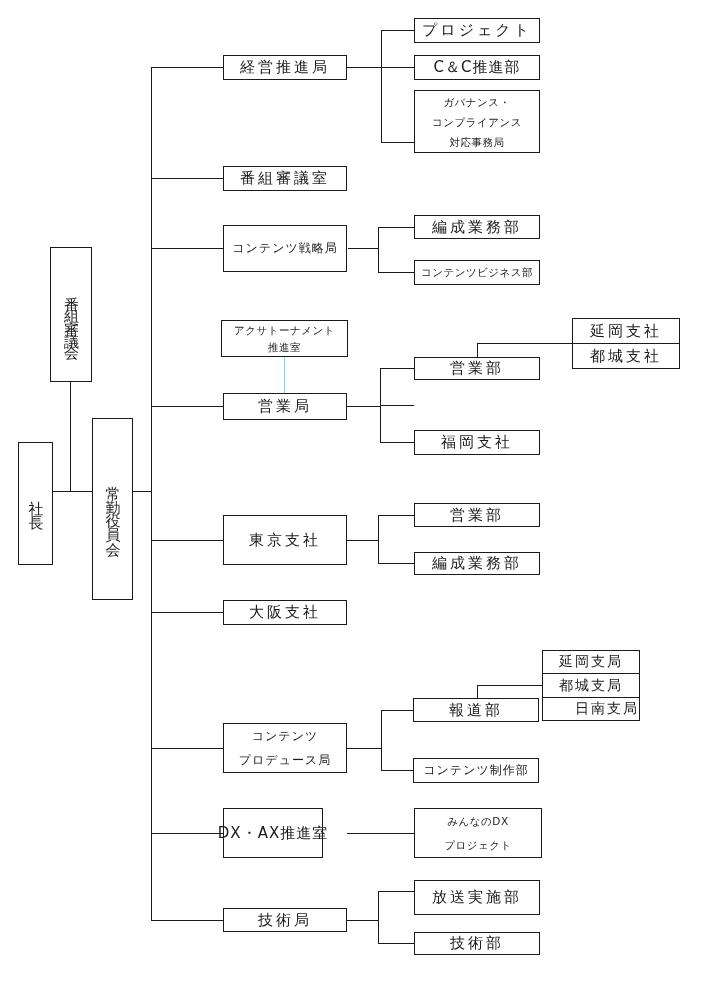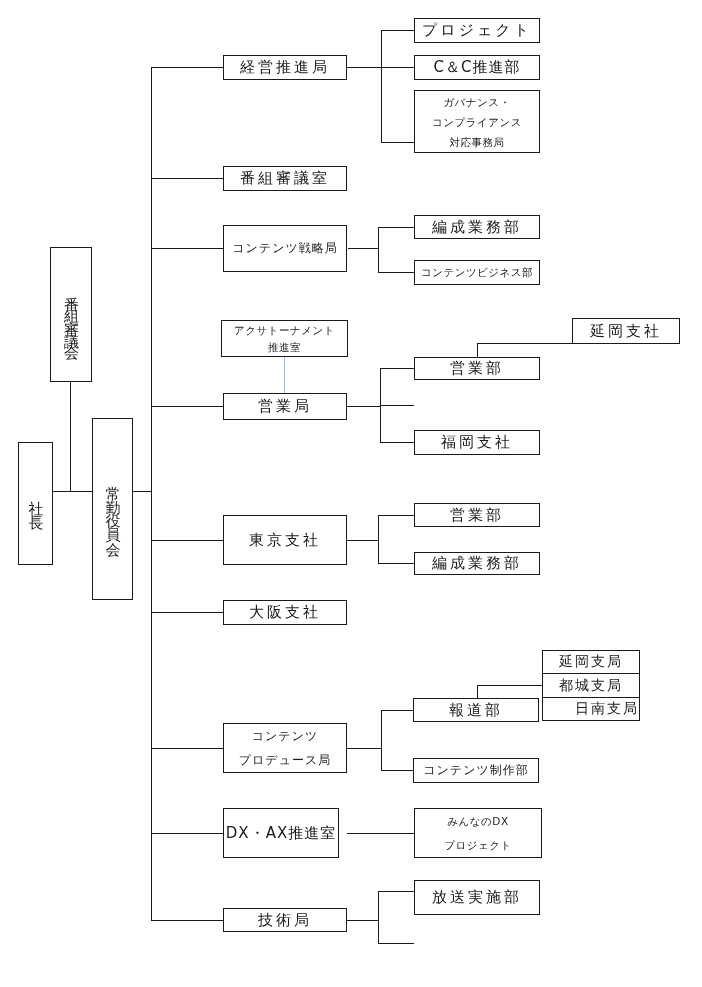--- a/index.html
+++ b/index.html
@@ -115,21 +115,21 @@
   <div class="box" style="left:223px;top:515px;width:124px;height:50px;">
     <span>東京支社</span>
   </div>
   <div class="box" style="left:223px;top:600px;width:124px;height:25px;">
     <span>大阪支社</span>
   </div>
   <div class="box med" style="left:223px;top:723px;width:124px;height:50px;line-height:24px;">
     <span>コンテンツ</span>
     <span>プロデュース局</span>
   </div>
-  <div class="box" style="left:223px;top:808px;width:116px;height:50px;letter-spacing:1px;">
+  <div class="box" style="left:223px;top:808px;width:100px;height:50px;letter-spacing:1px;">
     <span>DX・AX推進室</span>
   </div>
   <div class="box" style="left:223px;top:908px;width:124px;height:24px;">
     <span>技術局</span>
   </div>
 
   <div class="box" style="left:414px;top:18px;width:126px;height:25px;">
     <span>プロジェクト</span>
   </div>
   <div class="box" style="left:414px;top:55px;width:126px;height:25px;letter-spacing:1px;">
@@ -164,23 +164,29 @@
   <div class="box med" style="left:413px;top:758px;width:126px;height:25px;">
     <span>コンテンツ制作部</span>
   </div>
   <div class="box small" style="left:414px;top:808px;width:128px;height:50px;line-height:24px;">
     <span>みんなのDX</span>
     <span>プロジェクト</span>
   </div>
   <div class="box" style="left:414px;top:880px;width:126px;height:35px;">
     <span>放送実施部</span>
   </div>
+  <div class="box" style="left:414px;top:932px;width:126px;height:23px;">
+    <span>技術部</span>
+  </div>
 
   <div class="box" style="left:572px;top:318px;width:108px;height:26px;">
     <span>延岡支社</span>
+  </div>
+  <div class="box" style="left:572px;top:343px;width:108px;height:26px;">
+    <span>都城支社</span>
   </div>
   <div class="box sm14" style="left:542px;top:650px;width:98px;height:24px;">
     <span>延岡支局</span>
   </div>
   <div class="box sm14" style="left:542px;top:673px;width:98px;height:25px;">
     <span>都城支局</span>
   </div>
   <div class="box sm14" style="left:542px;top:697px;width:98px;height:24px;padding-left:32px;">
     <span>日南支局</span>
   </div>

